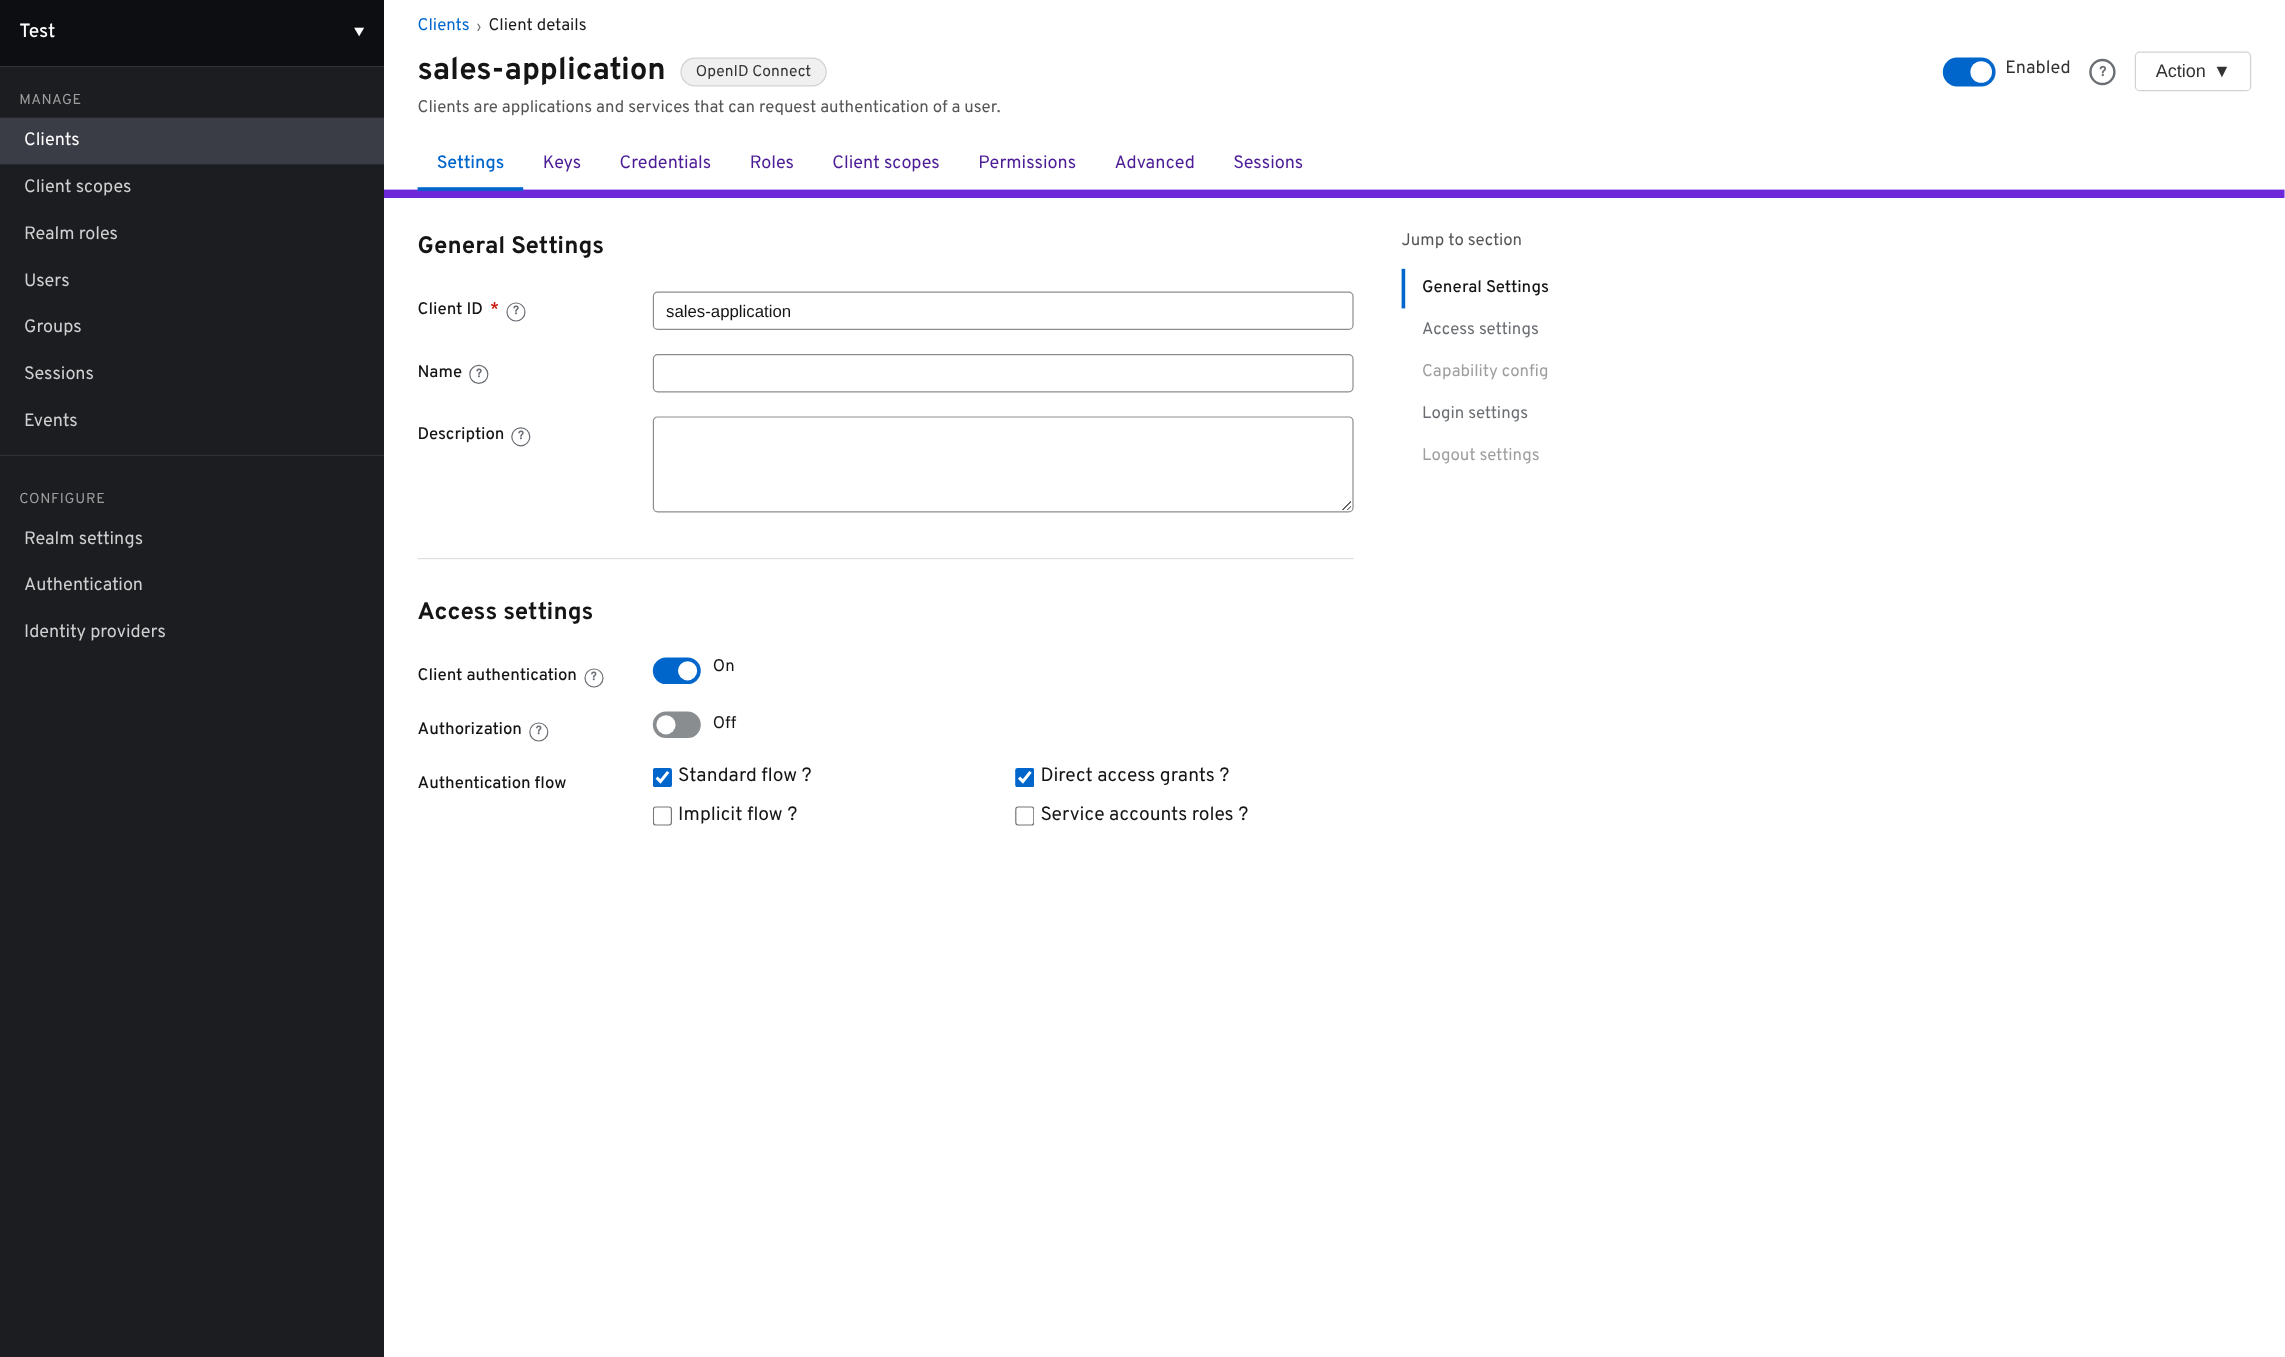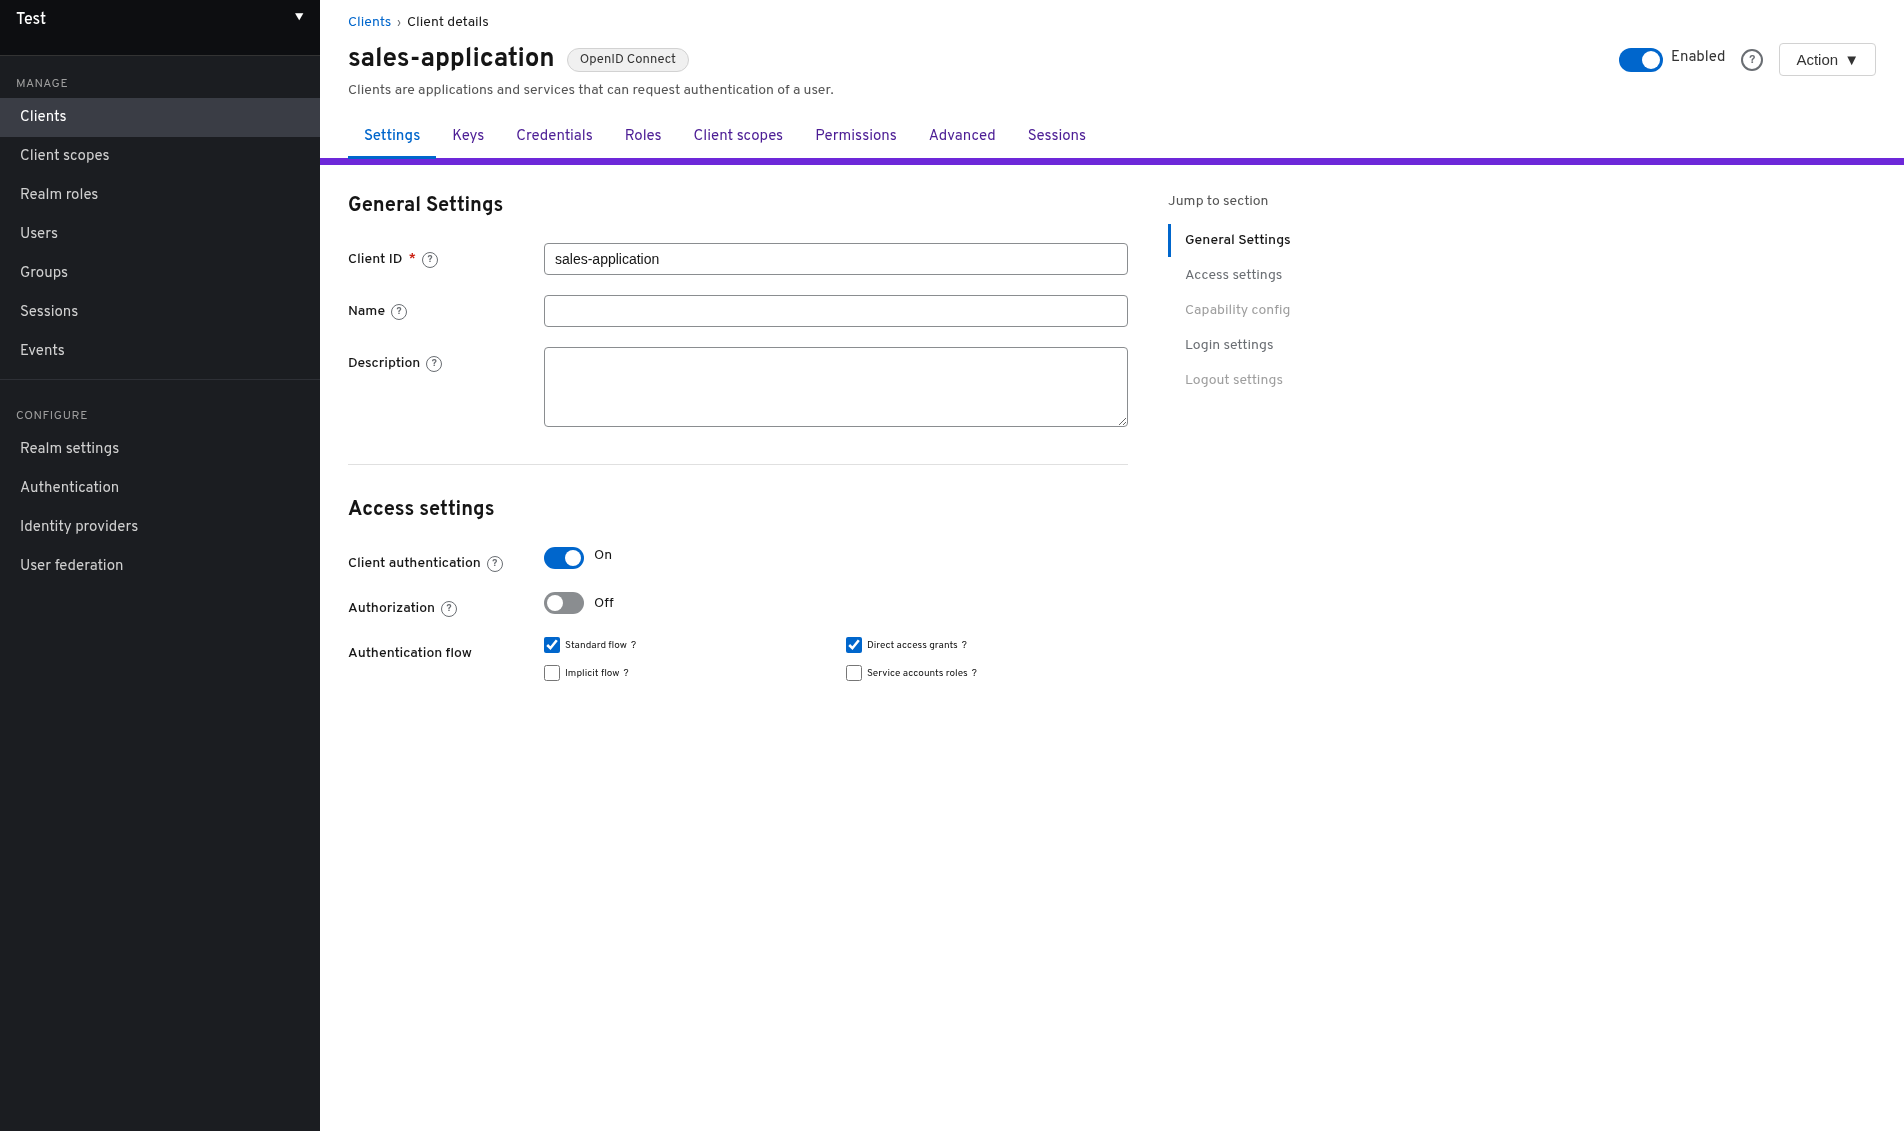--- a/index.html
+++ b/index.html
@@ -13,21 +13,21 @@
       color: #e0e0e0;
       display: flex;
       flex-direction: column;
       height: 100%;
       overflow-y: auto;
     }
     .sidebar-header {
       background: #0d0e11;
       padding: 10px 16px;
       display: flex;
-      align-items: flex-start;
+      align-items: center;
       justify-content: space-between;
       border-bottom: 1px solid #333;
       min-height: 56px;
     }
     .sidebar-header-title {
       color: #fff;
       font-size: 16px;
       font-weight: 500;
     }
     .sidebar-header-arrow {
@@ -304,21 +304,21 @@
       align-items: center;
       gap: 5px;
     }
     .checkbox-input {
       width: 16px;
       height: 16px;
       accent-color: #0066cc;
       cursor: pointer;
     }
     .checkbox-label {
-      font-size: 10px;
+      font-size: 16px;
       color: #151515;
       display: flex;
       align-items: flex-start;
       gap: 4px;
     }
 
     
     .jump-to-section {
       font-size: 14px;
       color: #333;
@@ -380,23 +380,20 @@
 
     <div class="sidebar-section-label">Configure</div>
     <div class="sidebar-item">
       <span>Realm settings</span>
     </div>
     <div class="sidebar-item">
       <span>Authentication</span>
     </div>
     <div class="sidebar-item">
       <span>Identity providers</span>
-    </div>
-    <div class="sidebar-item">
-      <span>User federation</span>
     </div>
   </div>
 </div>
 
 <div class="main">
 
   <div class="breadcrumb">
     <a class="breadcrumb-link">Clients</a>
     <span class="breadcrumb-sep">›</span>
     <span class="breadcrumb-current">Client details</span>

